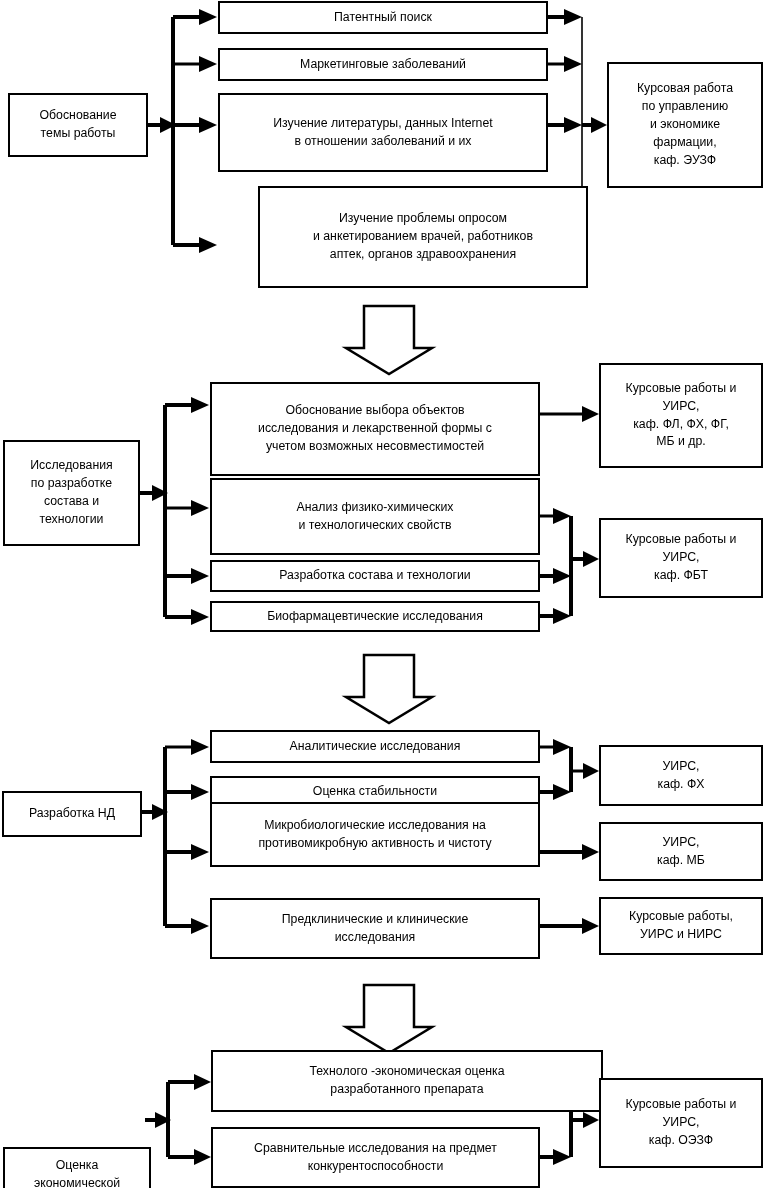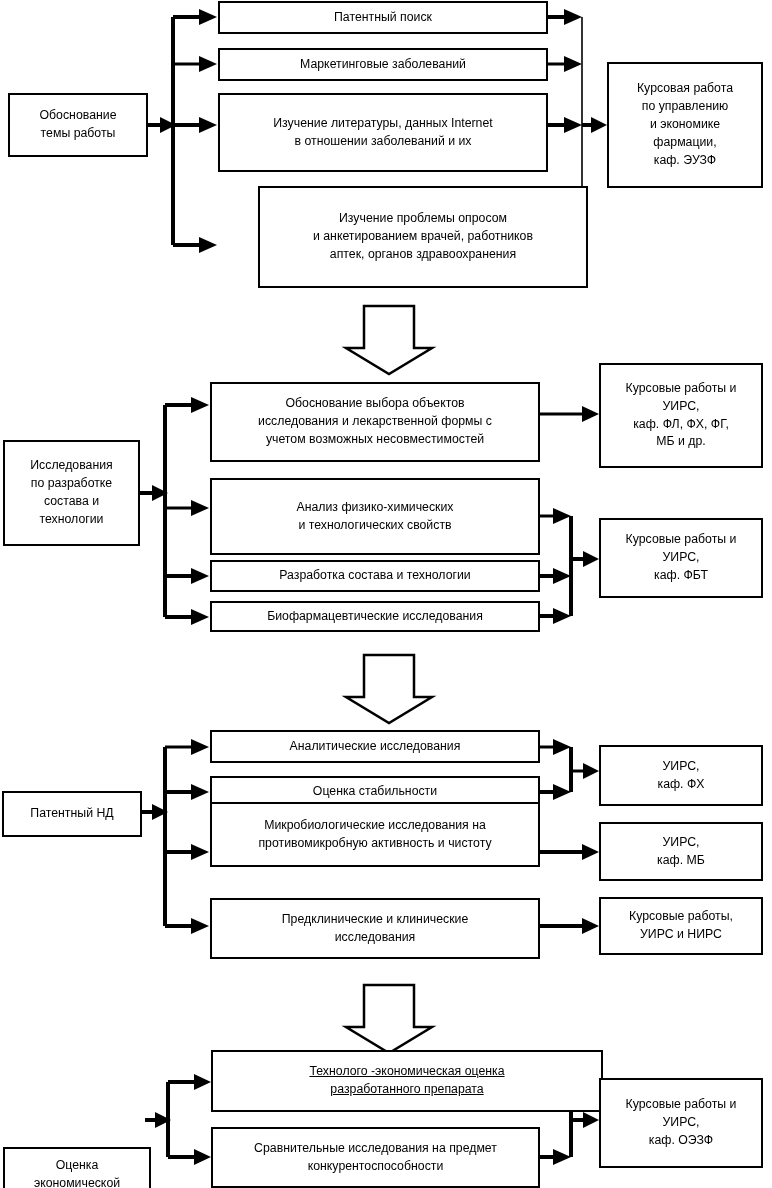--- a/index.html
+++ b/index.html
@@ -216,42 +216,42 @@
   </div>
 
   <div class="box" style="left:607px;top:62px;width:156px;height:126px;justify-content:flex-end;">
     <span class="lbl">Курсовая работа<br>по управлению<br>и экономике<br>фармации,<br>каф. ЭУЗФ</span>
   </div>
 
   <div class="box" style="left:3px;top:440px;width:137px;height:106px;">
     <span class="lbl">Исследования<br>по разработке<br>состава и<br>технологии</span>
   </div>
 
-  <div class="box" style="left:210px;top:382px;width:330px;height:80px;text-align:center;">
+  <div class="box" style="left:210px;top:382px;width:330px;height:94px;text-align:center;">
     <span class="lbl">Обоснование выбора объектов<br>исследования и лекарственной формы с<br>учетом возможных несовместимостей</span>
   </div>
   <div class="box" style="left:210px;top:478px;width:330px;height:77px;">
     <span class="lbl">Анализ физико-химических<br>и технологических свойств</span>
   </div>
   <div class="box" style="left:210px;top:560px;width:330px;height:32px;">
     <span class="lbl">Разработка состава и технологии</span>
   </div>
   <div class="box" style="left:210px;top:601px;width:330px;height:31px;">
     <span class="lbl">Биофармацевтические исследования</span>
   </div>
 
   <div class="box" style="left:599px;top:363px;width:164px;height:105px;">
     <span class="lbl">Курсовые работы и<br>УИРС,<br>каф. ФЛ, ФХ, ФГ,<br>МБ и др.</span>
   </div>
   <div class="box" style="left:599px;top:518px;width:164px;height:80px;">
     <span class="lbl">Курсовые работы и<br>УИРС,<br>каф. ФБТ</span>
   </div>
 
   <div class="box" style="left:2px;top:791px;width:140px;height:46px;">
-    <span class="lbl">Патентный НД</span>
+    <span class="lbl">Разработка НД</span>
   </div>
 
   <div class="box" style="left:210px;top:730px;width:330px;height:33px;">
     <span class="lbl">Аналитические исследования</span>
   </div>
   <div class="box" style="left:210px;top:776px;width:330px;height:32px;">
     <span class="lbl">Оценка стабильности</span>
   </div>
   <div class="box" style="left:210px;top:802px;width:330px;height:65px;">
     <span class="lbl">Микробиологические исследования на<br>противомикробную активность и чистоту</span>
@@ -267,21 +267,21 @@
     <span class="lbl">УИРС,<br>каф. МБ</span>
   </div>
   <div class="box" style="left:599px;top:897px;width:164px;height:58px;">
     <span class="lbl">Курсовые работы,<br>УИРС и НИРС</span>
   </div>
 
   <div class="box" style="left:3px;top:1147px;width:148px;height:73px;">
     <span class="lbl">Оценка<br>экономической<br>эффективности</span>
   </div>
 
-  <div class="box" style="left:211px;top:1050px;width:392px;height:62px;text-decoration:underline;">
+  <div class="box" style="left:211px;top:1050px;width:392px;height:62px;">
     <span class="lbl">Технолого -экономическая оценка<br>разработанного препарата</span>
   </div>
   <div class="box" style="left:211px;top:1127px;width:329px;height:61px;">
     <span class="lbl">Сравнительные исследования на предмет<br>конкурентоспособности</span>
   </div>
 
   <div class="box" style="left:599px;top:1078px;width:164px;height:90px;">
     <span class="lbl">Курсовые работы и<br>УИРС,<br>каф. ОЭЗФ</span>
   </div>
 

